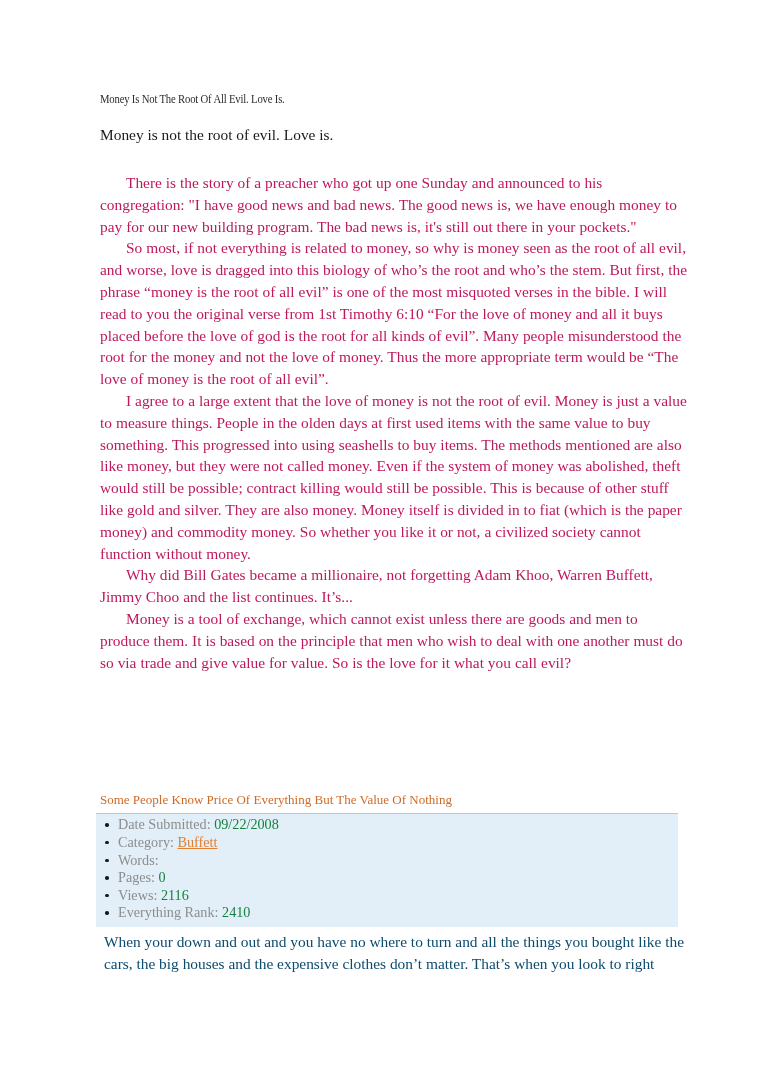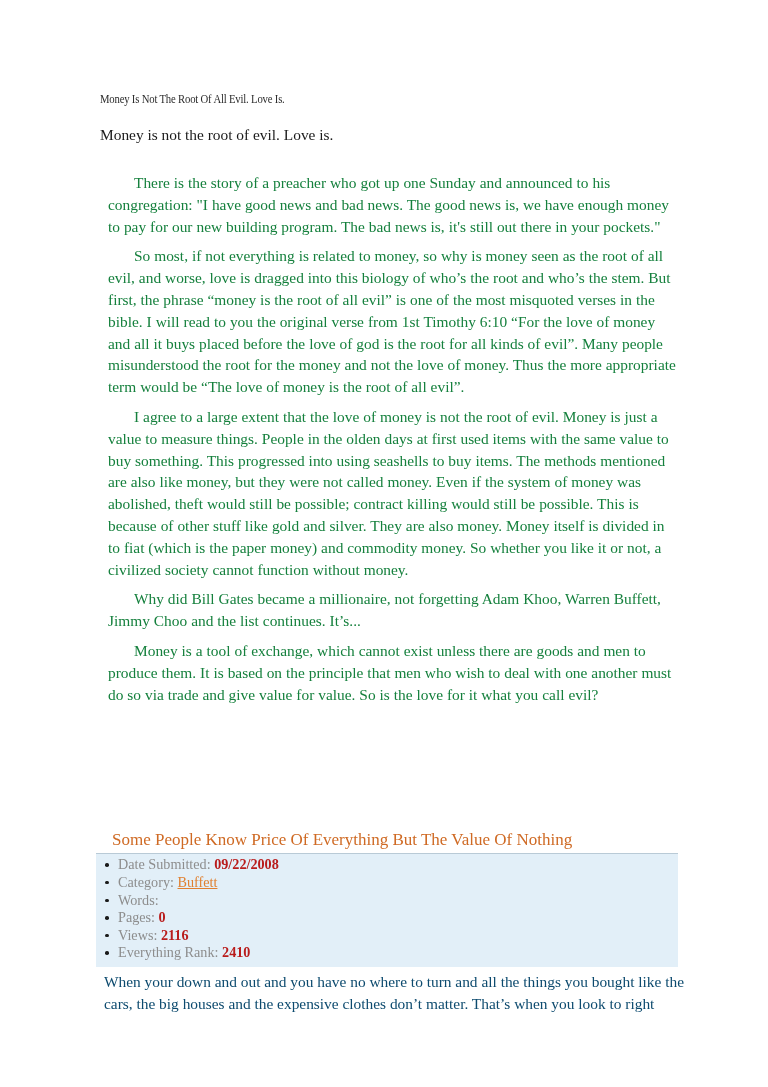--- a/index.html
+++ b/index.html
@@ -48,39 +48,39 @@
     font-size: 15.4px;
     line-height: 22px;
     color: #1a1a1a;
     margin: 0 0 26px 0;
   }
 
   
   .body-para {
     font-size: 15.4px;
     line-height: 21.8px;
-    color: #15803d;
-    margin: 8px;
+    color: #be185d;
+    margin: 0;
     text-align: left;
     text-indent: 26px;
     word-spacing: 0.1px;
   }
 
   
   .gap-block {
     height: 118px;
   }
 
   
   .listing-heading {
-    font-size: 17px;
+    font-size: 13px;
     line-height: 18px;
     color: #cf6a24;
     font-weight: 400;
-    margin: 0 0 4px 12px;
+    margin: 0 0 4px 0;
     white-space: nowrap;
   }
 
   
   .meta-wrap {
     position: relative;
     margin-left: -4px;
     width: 582px;
   }
   .meta-bg {
@@ -114,22 +114,22 @@
     top: 7px;
     width: 3.5px;
     height: 3.5px;
     background: #1a1a1a;
     border-radius: 50%;
   }
   .meta-label {
     color: #8d8d8d;
   }
   .meta-value {
-    color: #b91c1c;
-    font-weight: 700;
+    color: #15803d;
+    font-weight: 400;
     font-size: 14.2px;
   }
   .meta-link {
     color: #e08030;
     text-decoration: underline;
     font-weight: 400;
   }
 
   
   .tail-para {

